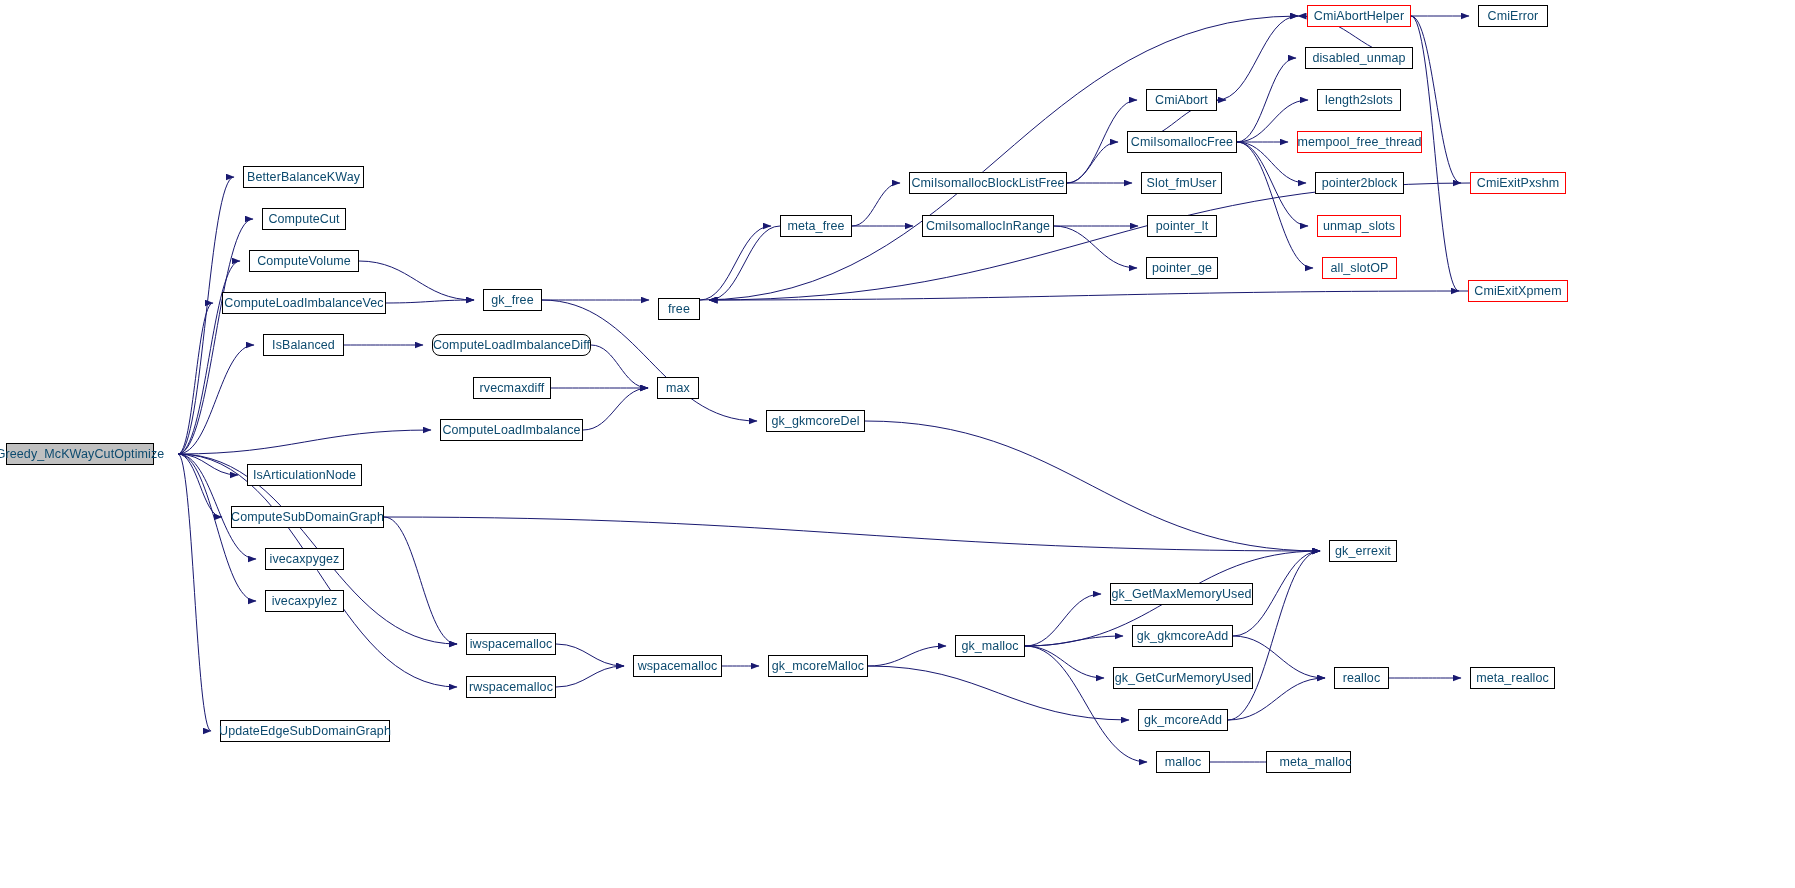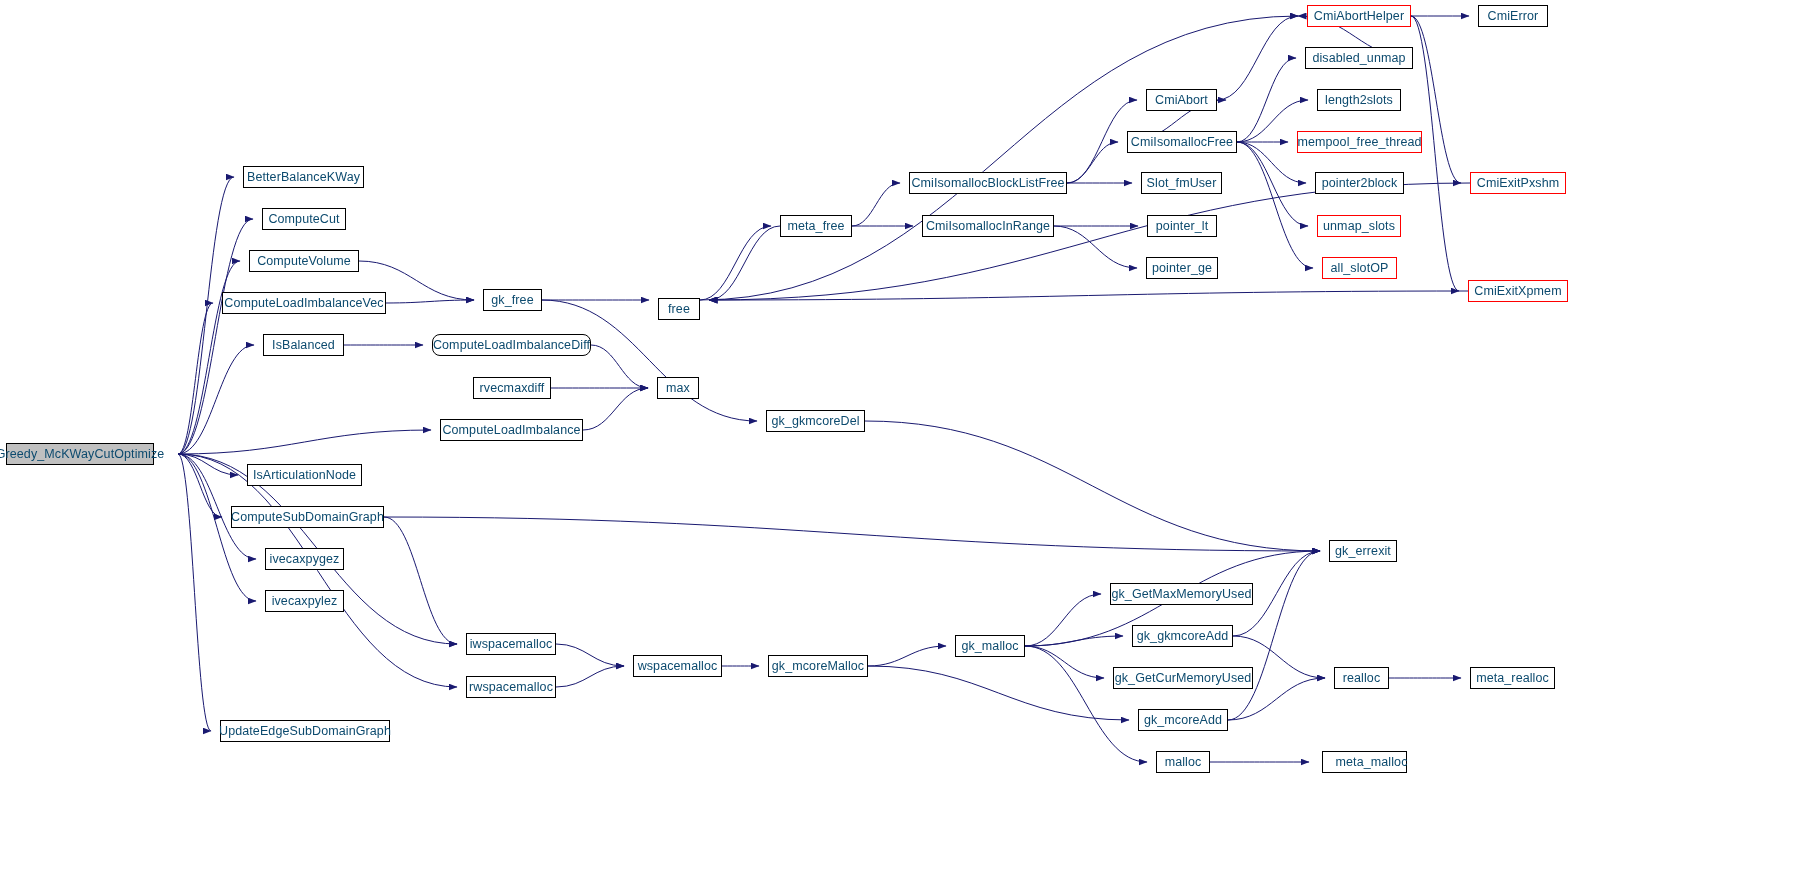--- a/index.html
+++ b/index.html
@@ -234,21 +234,21 @@
       </div>
       <div class="node red" style="left: 1322px; top: 257px; width: 75px; height: 22px;">
         <span>all_slotOP</span>
       </div>
       <div class="node" style="left: 1329px; top: 540px; width: 68px; height: 22px;">
         <span>gk_errexit</span>
       </div>
       <div class="node" style="left: 1334px; top: 667px; width: 55px; height: 22px;">
         <span>realloc</span>
       </div>
-      <div class="node" style="left: 1322px; top: 751px; width: 85px; height: 22px; padding-left: 20px;">
+      <div class="node" style="left: 1266px; top: 751px; width: 85px; height: 22px; padding-left: 20px;">
         <span>meta_malloc</span>
       </div>
       <div class="node red" style="left: 1307px; top: 5px; width: 104px; height: 22px;">
         <span>CmiAbortHelper</span>
       </div>
       <div class="node" style="left: 1478px; top: 5px; width: 70px; height: 22px;">
         <span>CmiError</span>
       </div>
       <div class="node red" style="left: 1470px; top: 172px; width: 96px; height: 22px;">
         <span>CmiExitPxshm</span>

